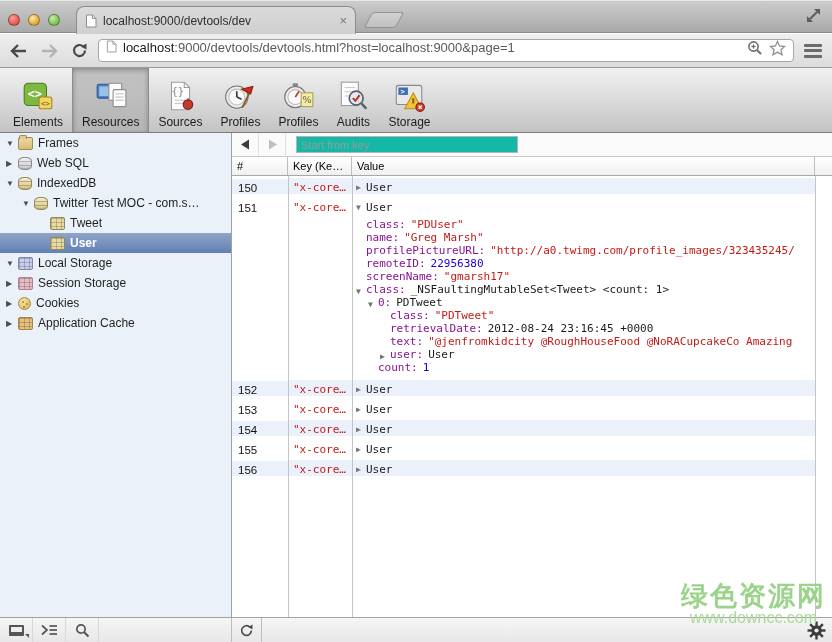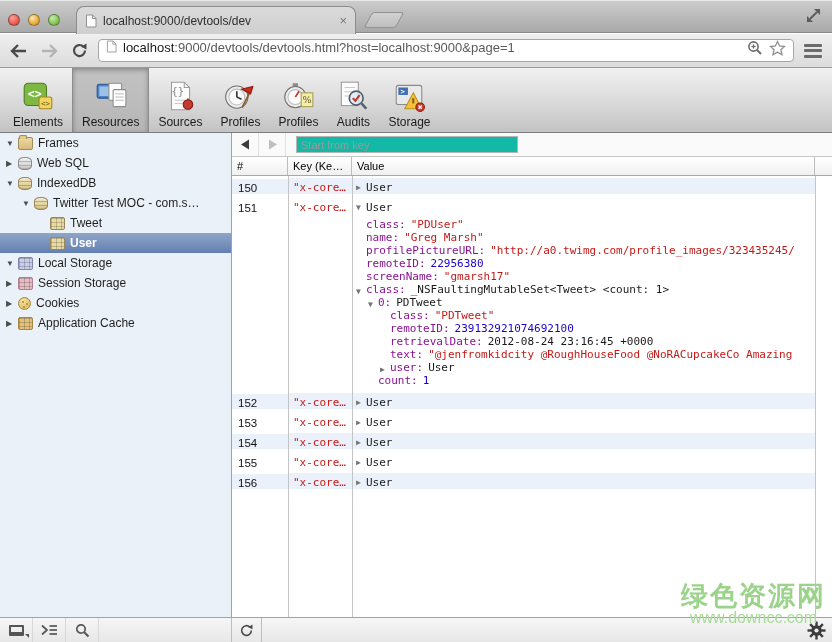--- a/index.html
+++ b/index.html
@@ -430,24 +430,20 @@
               <span class="pname">class:</span><span class="pval">_NSFaultingMutableSet&lt;Tweet&gt; &lt;count: 1&gt;</span>
             </div>
             <div class="dline" data-indent="2" data-vtype="obj">
               <span class="tri">▼</span>
               <span class="pname">0:</span><span class="pval">PDTweet</span>
             </div>
             <div class="dline" data-indent="3" data-vtype="str">
               <span class="tri"></span>
               <span class="pname">class:</span><span class="pval">"PDTweet"</span>
             </div>
-            <div class="dline" data-indent="3" data-vtype="num">
-              <span class="tri"></span>
-              <span class="pname">remoteID:</span><span class="pval">239132921074692100</span>
-            </div>
             <div class="dline" data-indent="3" data-vtype="date">
               <span class="tri"></span>
               <span class="pname">retrievalDate:</span><span class="pval">2012-08-24 23:16:45 +0000</span>
             </div>
             <div class="dline" data-indent="3" data-vtype="str">
               <span class="tri"></span>
               <span class="pname">text:</span><span class="pval">"@jenfromkidcity @RoughHouseFood @NoRACupcakeCo Amazing</span>
             </div>
             <div class="dline" data-indent="3" data-vtype="obj">
               <span class="tri">▶</span>

